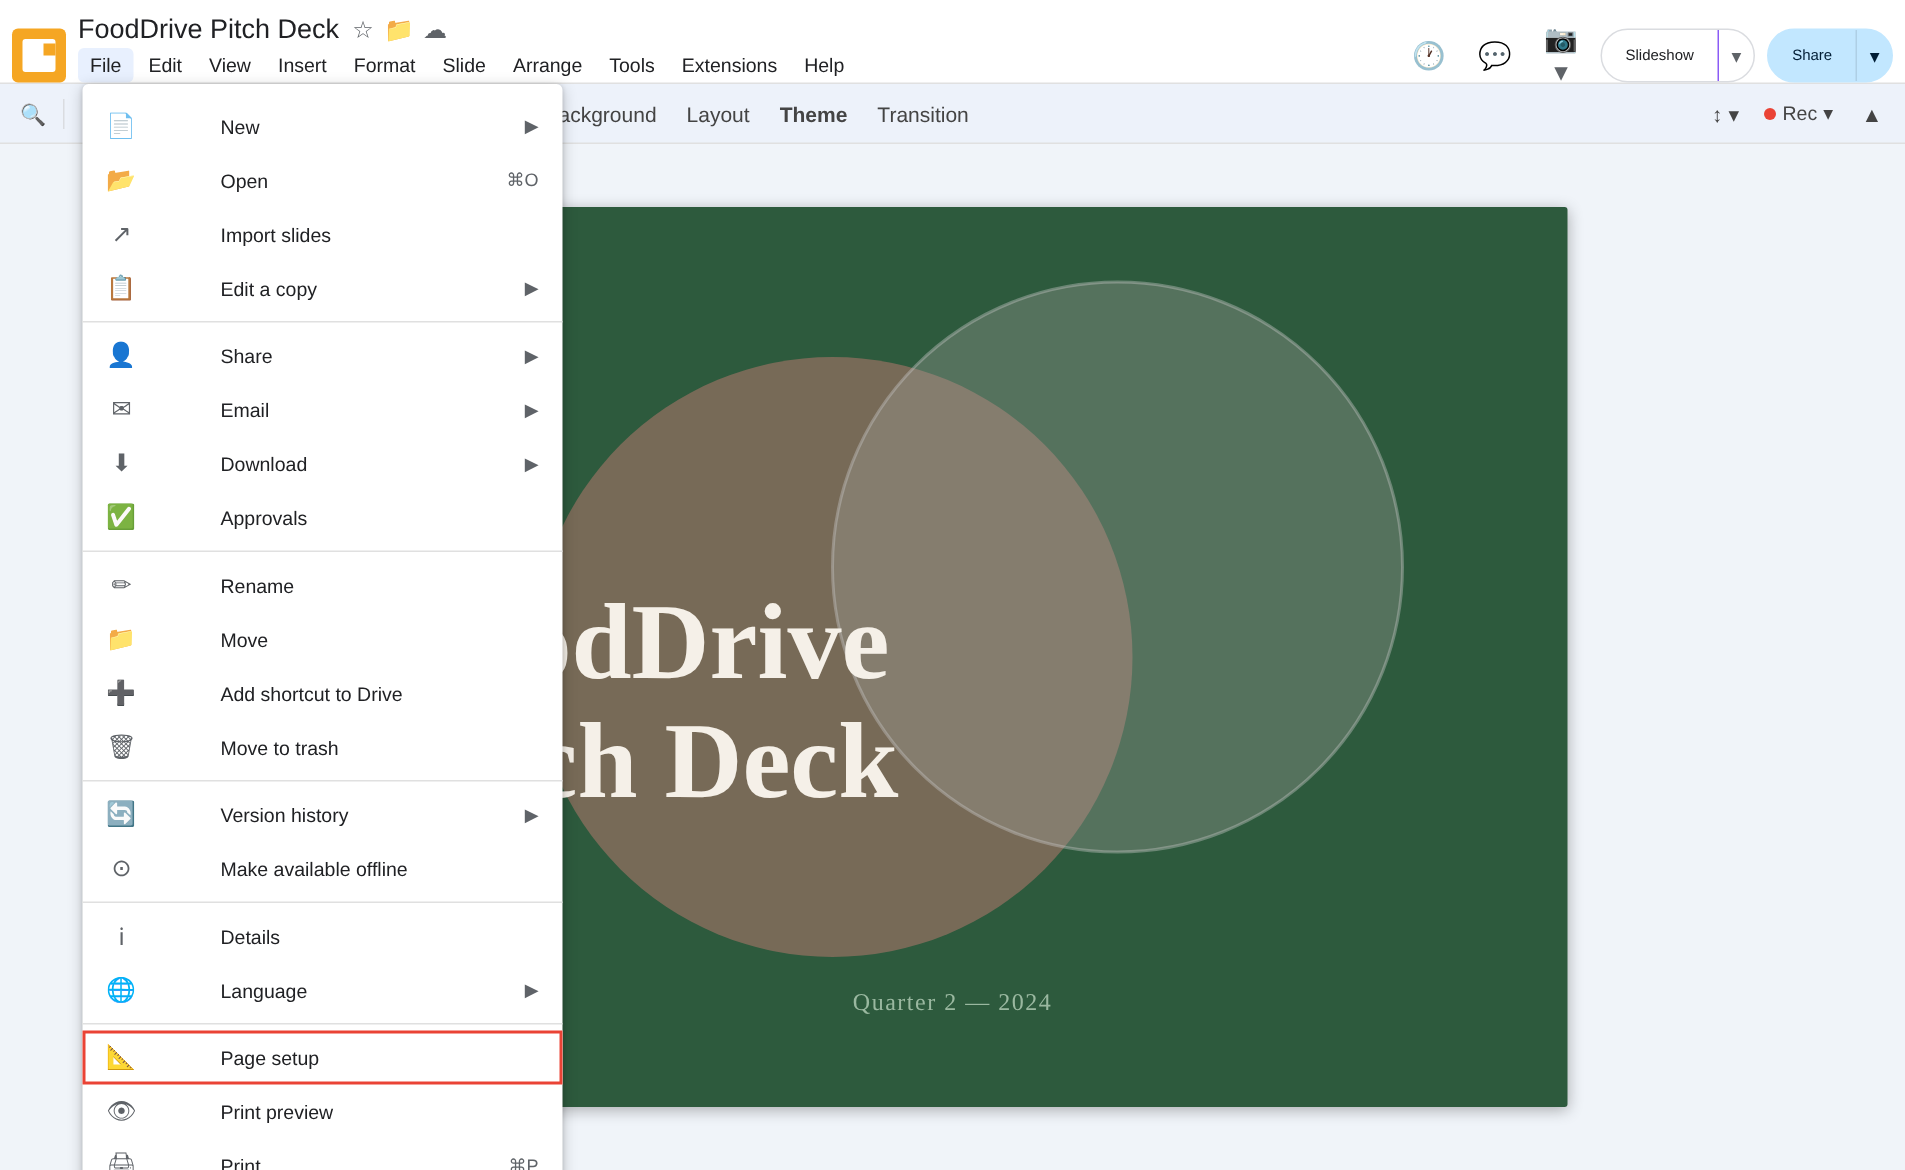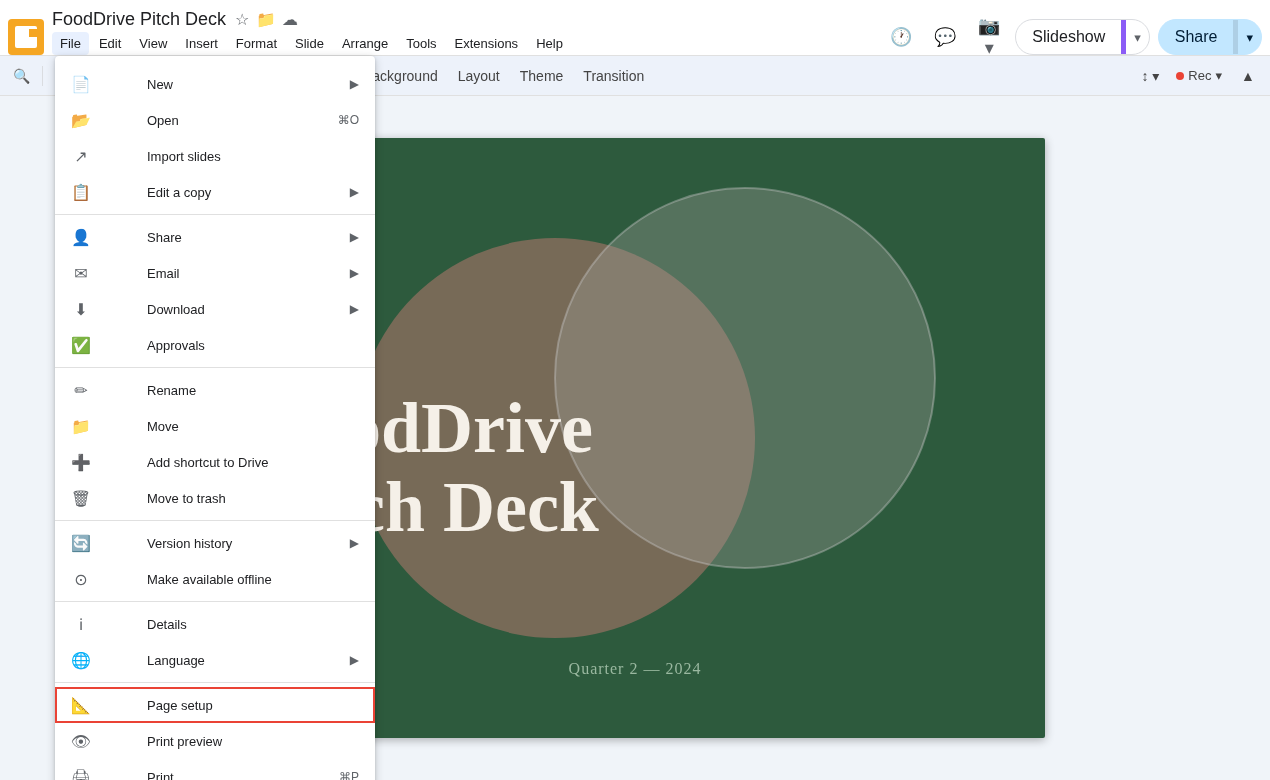--- a/index.html
+++ b/index.html
@@ -94,25 +94,25 @@
       display: flex; align-items: center;
       background: #fff;
       border: 1px solid #dadce0;
       border-radius: 20px;
       height: 36px;
       cursor: pointer;
       overflow: hidden;
     }
     .slideshow-main {
       padding: 0 16px;
-      font-size: 16px;
+      font-size: 10px;
       color: #202124;
       height: 100%;
       display: flex; align-items: center;
-      border-right: 5px solid #8b5cf6;
+      border-right: 1px solid #8b5cf6;
     }
     .slideshow-arrow {
       padding: 0 8px;
       height: 100%;
       display: flex; align-items: center;
       color: #5f6368;
     }
 
     
     .toolbar {
@@ -326,21 +326,21 @@
   <button class="toolbar-btn">↖</button>
   <button class="toolbar-btn">T</button>
   <button class="toolbar-btn">🖼</button>
   <button class="toolbar-btn">◯</button>
   <button class="toolbar-btn">╱</button>
   <button class="toolbar-btn">▷</button>
   <button class="toolbar-btn">⊞</button>
   <div class="toolbar-separator"></div>
   <button class="toolbar-btn" style="width:auto; padding: 0 8px;">Background</button>
   <button class="toolbar-btn" style="width:auto; padding: 0 8px;">Layout</button>
-  <button class="toolbar-btn" style="width:auto; padding: 0 8px;">Theme</button>
+  <button class="toolbar-btn" style="width:auto; padding: 0 8px; font-weight: bold;">Theme</button>
   <button class="toolbar-btn" style="width:auto; padding: 0 8px;">Transition</button>
   <div style="flex:1"></div>
   <button class="toolbar-btn">↕ ▾</button>
   <button class="rec-btn">
     <span class="rec-dot"></span>
     <span>Rec</span>
     <span>▾</span>
   </button>
   <button class="toolbar-btn">▲</button>
 </div>

